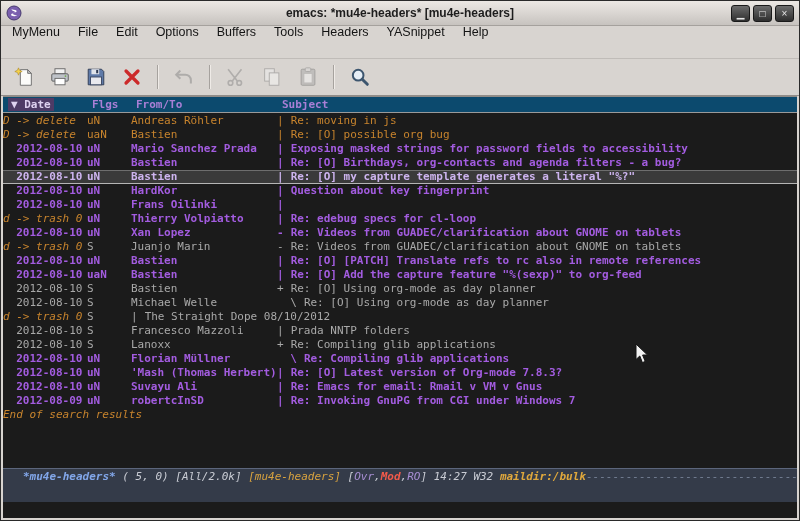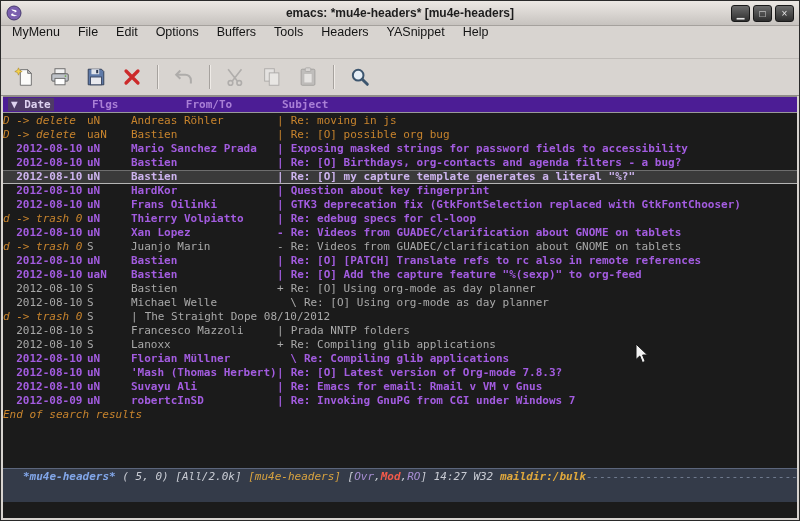--- a/index.html
+++ b/index.html
@@ -43,27 +43,27 @@
   .tool-btn.disabled { opacity:.45; filter:grayscale(1); }
   .tool-sep { width:0; height:24px; border-left:1px solid #a6a29e; border-right:1px solid #efebe7; margin:0 4px; }
   
   .content {
     flex:1; margin:0 2px 2px; background:#1b1b1b; border-top:1px solid #8f8b87;
     display:flex; flex-direction:column; overflow:hidden;
     font-family:"DejaVu Sans Mono", monospace; font-size:11px; color:#a9a9a9;
   }
   .header-line {
     height:16px; line-height:16px; flex:none; display:flex; white-space:pre;
-    background:#4c1d95; color:#a97fd6; font-weight:bold; padding-left:5px;
+    background:#0c4a6e; color:#a97fd6; font-weight:bold; padding-left:5px;
     box-shadow: inset 0 -1px 0 #9a9a9a;
   }
   .hl-date   { width:84px;  flex:none; }
   .hl-date .box { background:#4e3b66; color:#ded2f0; padding:0 3px; }
   .hl-flags  { width:44px;  flex:none; }
-  .hl-from   { width:146px; flex:none;text-align:center; }
+  .hl-from   { width:146px; flex:none; }
   .rows { flex:1; overflow:hidden; padding-top:1px; }
   .row { display:flex; height:14px; line-height:14px; white-space:pre; }
   .c-date    { width:84px;  flex:none; }
   .c-flags   { width:44px;  flex:none; }
   .c-from    { width:146px; flex:none; overflow:hidden; }
   .c-sep     { flex:none; }
   .c-subject { flex:1; padding-left:7px; overflow:hidden; }
   .face-unread  { color:#a35ce0; font-weight:bold; }
   .face-read    { color:#a9a9a9; }
   .face-deleted { color:#c8842d; }
@@ -253,21 +253,20 @@
           <span class="c-from">HardKor</span>
           <span class="c-sep">|</span>
           <span class="c-subject">Question about key fingerprint</span>
         </div>
 
         <div class="row face-unread">
           <span class="c-date">  2012-08-10</span>
           <span class="c-flags">uN</span>
           <span class="c-from">Frans Oilinki</span>
           <span class="c-sep">|</span>
-          <span class="c-subject">GTK3 deprecation fix (GtkFontSelection replaced with GtkFontChooser)</span>
         </div>
 
         <div class="row face-unread marked">
           <span class="c-date">d -&gt; trash 0</span>
           <span class="c-flags">uN</span>
           <span class="c-from">Thierry Volpiatto</span>
           <span class="c-sep">|</span>
           <span class="c-subject">Re: edebug specs for cl-loop</span>
         </div>
 

